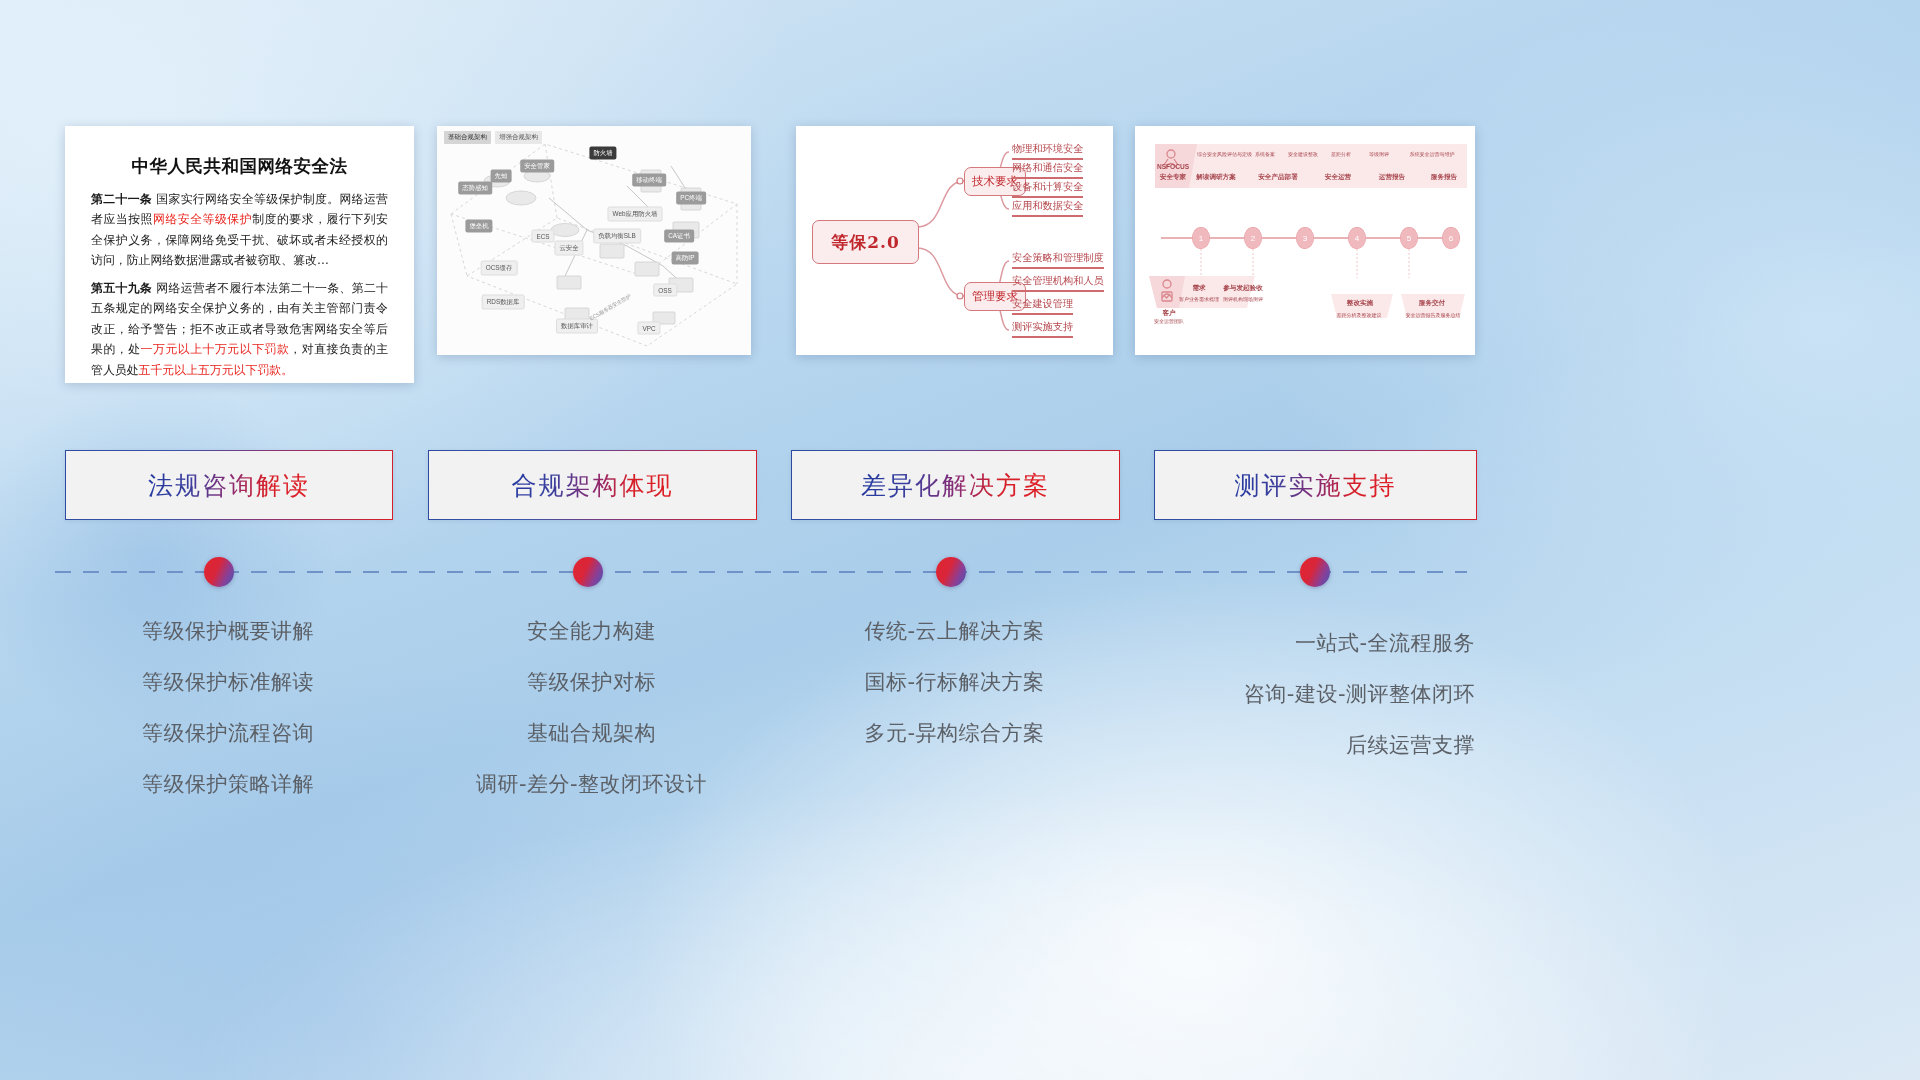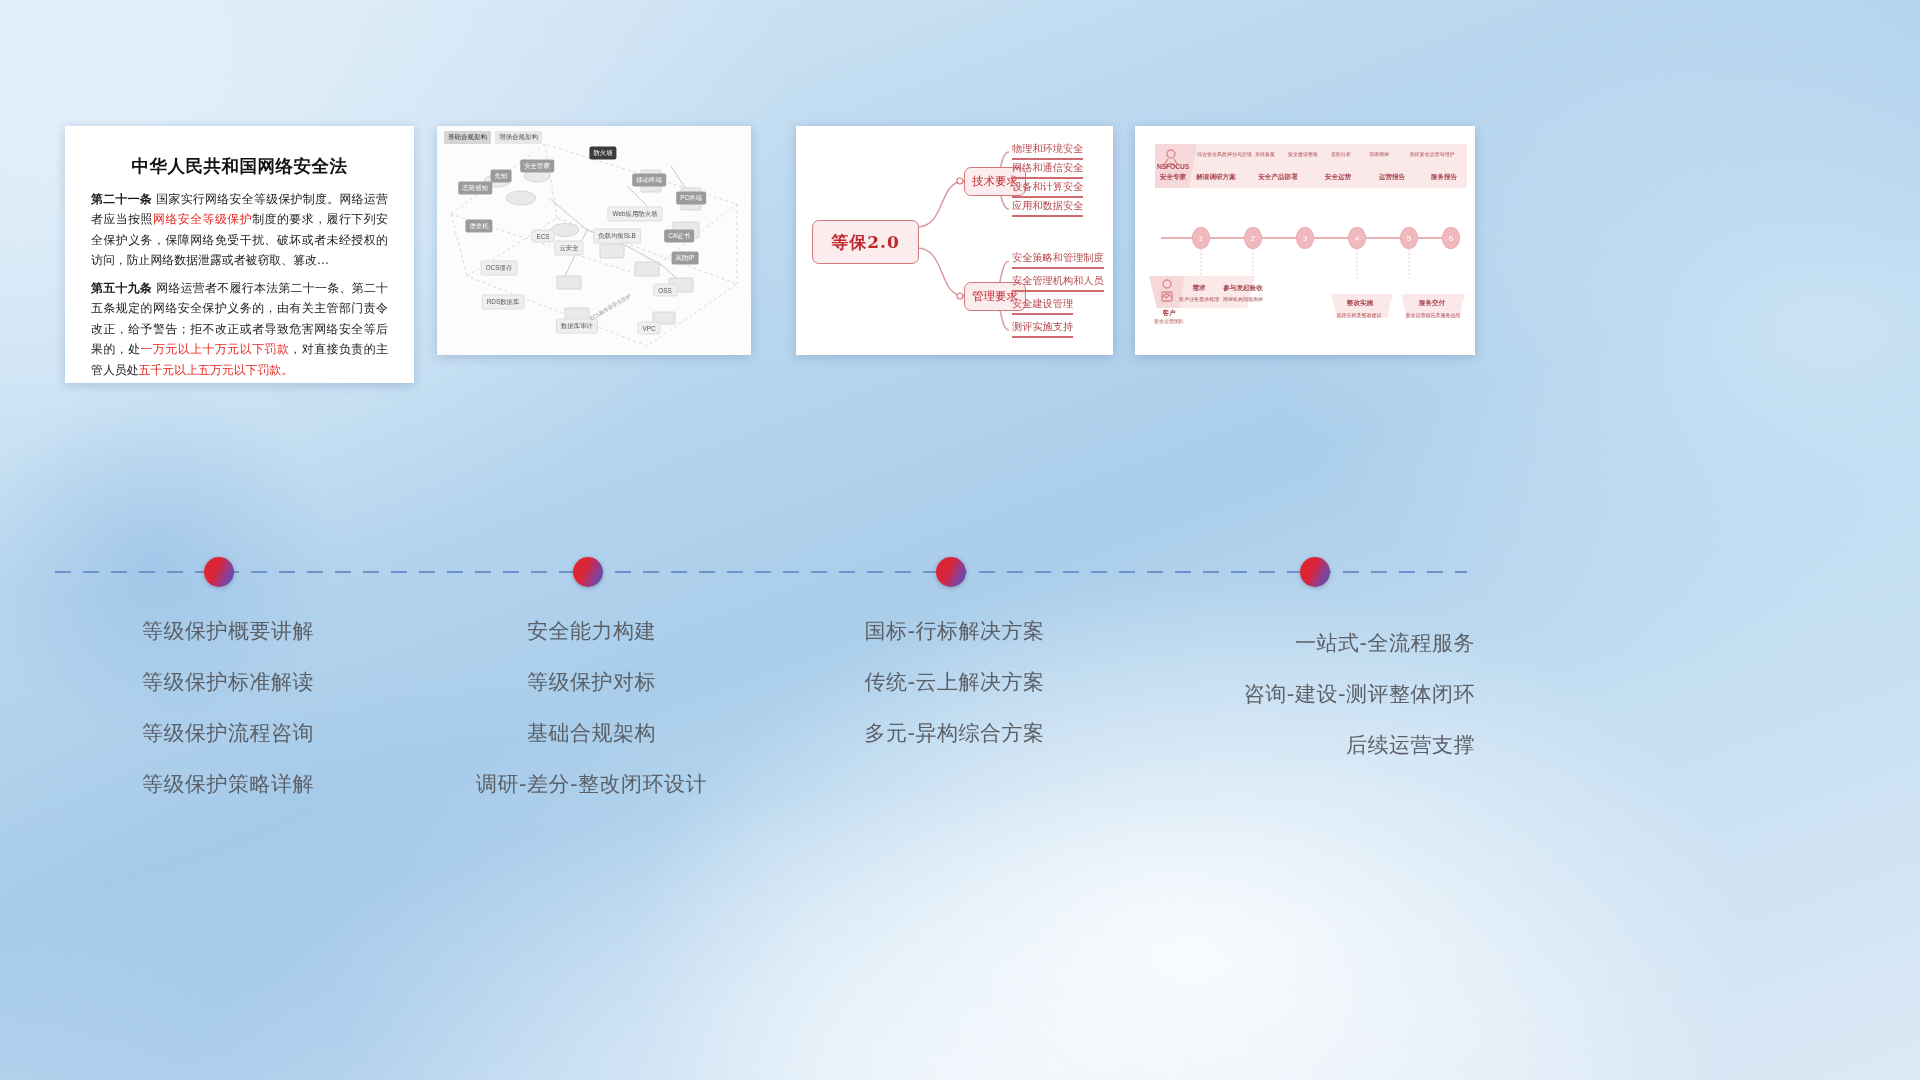--- a/index.html
+++ b/index.html
@@ -297,20 +297,34 @@
         <div class="nfbig" style="left:86px;top:157px;width:44px;">参与发起验收</div>
         <div class="nfchip" style="left:82px;top:170px;width:52px;">测评机构现场测评</div>
         <div class="nfbig" style="left:200px;top:172px;width:50px;">整改实施</div>
         <div class="nfchip" style="left:192px;top:186px;width:64px;">差距分析及整改建议</div>
         <div class="nfbig" style="left:272px;top:172px;width:50px;">服务交付</div>
         <div class="nfchip" style="left:264px;top:186px;width:68px;">安全运营报告及服务总结</div>
       </div>
     </div>
   </div>
 
+  <div class="titles">
+    <div class="tbox b1">
+      <span>法规咨询解读</span>
+    </div>
+    <div class="tbox b2">
+      <span>合规架构体现</span>
+    </div>
+    <div class="tbox b3">
+      <span>差异化解决方案</span>
+    </div>
+    <div class="tbox b4">
+      <span>测评实施支持</span>
+    </div>
+  </div>
 
   <div class="timeline">
     <div class="tlline"></div>
     <div class="dot" style="left:164px;"></div>
     <div class="dot" style="left:533px;"></div>
     <div class="dot" style="left:896px;"></div>
     <div class="dot" style="left:1260px;"></div>
   </div>
 
   <div class="lists">
@@ -320,22 +334,22 @@
       <div class="li">等级保护流程咨询</div>
       <div class="li">等级保护策略详解</div>
     </div>
     <div class="col l2">
       <div class="li">安全能力构建</div>
       <div class="li">等级保护对标</div>
       <div class="li">基础合规架构</div>
       <div class="li">调研-差分-整改闭环设计</div>
     </div>
     <div class="col l3">
+      <div class="li">传统-云上解决方案</div>
       <div class="li">国标-行标解决方案</div>
-      <div class="li">传统-云上解决方案</div>
       <div class="li">多元-异构综合方案</div>
     </div>
     <div class="col l4">
       <div class="li">一站式-全流程服务</div>
       <div class="li">咨询-建设-测评整体闭环</div>
       <div class="li">后续运营支撑</div>
     </div>
   </div>
 
 </div>

